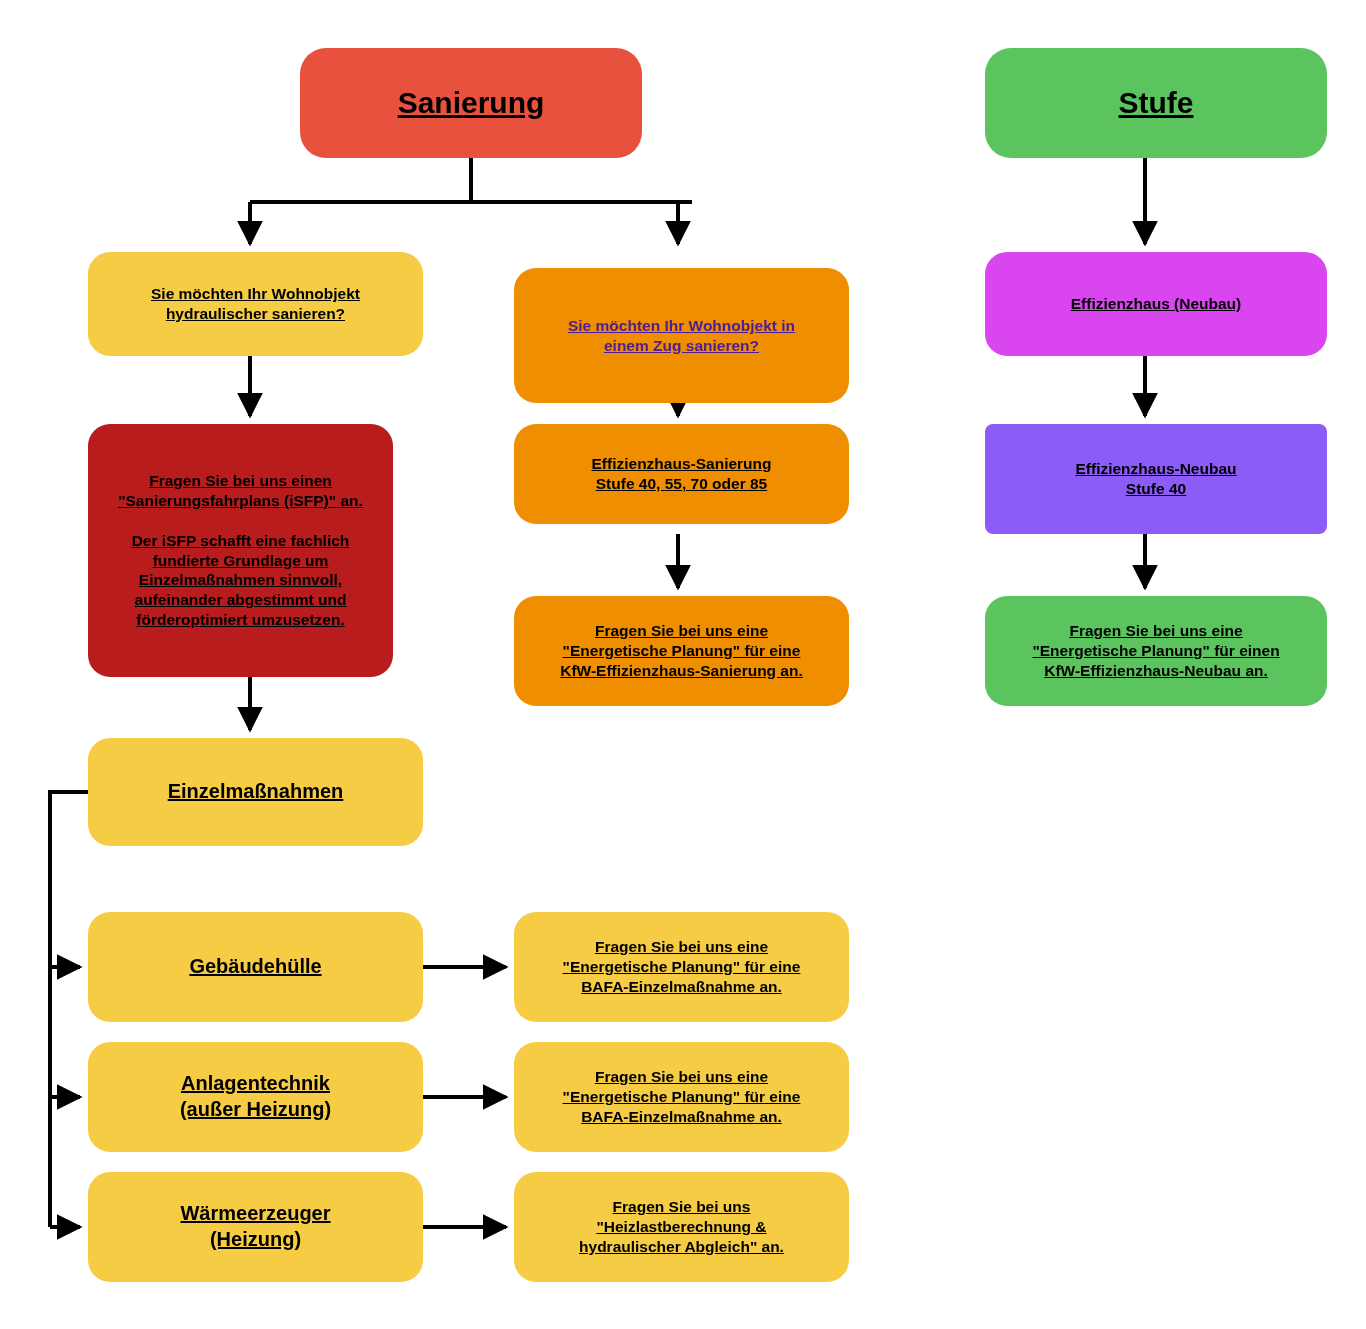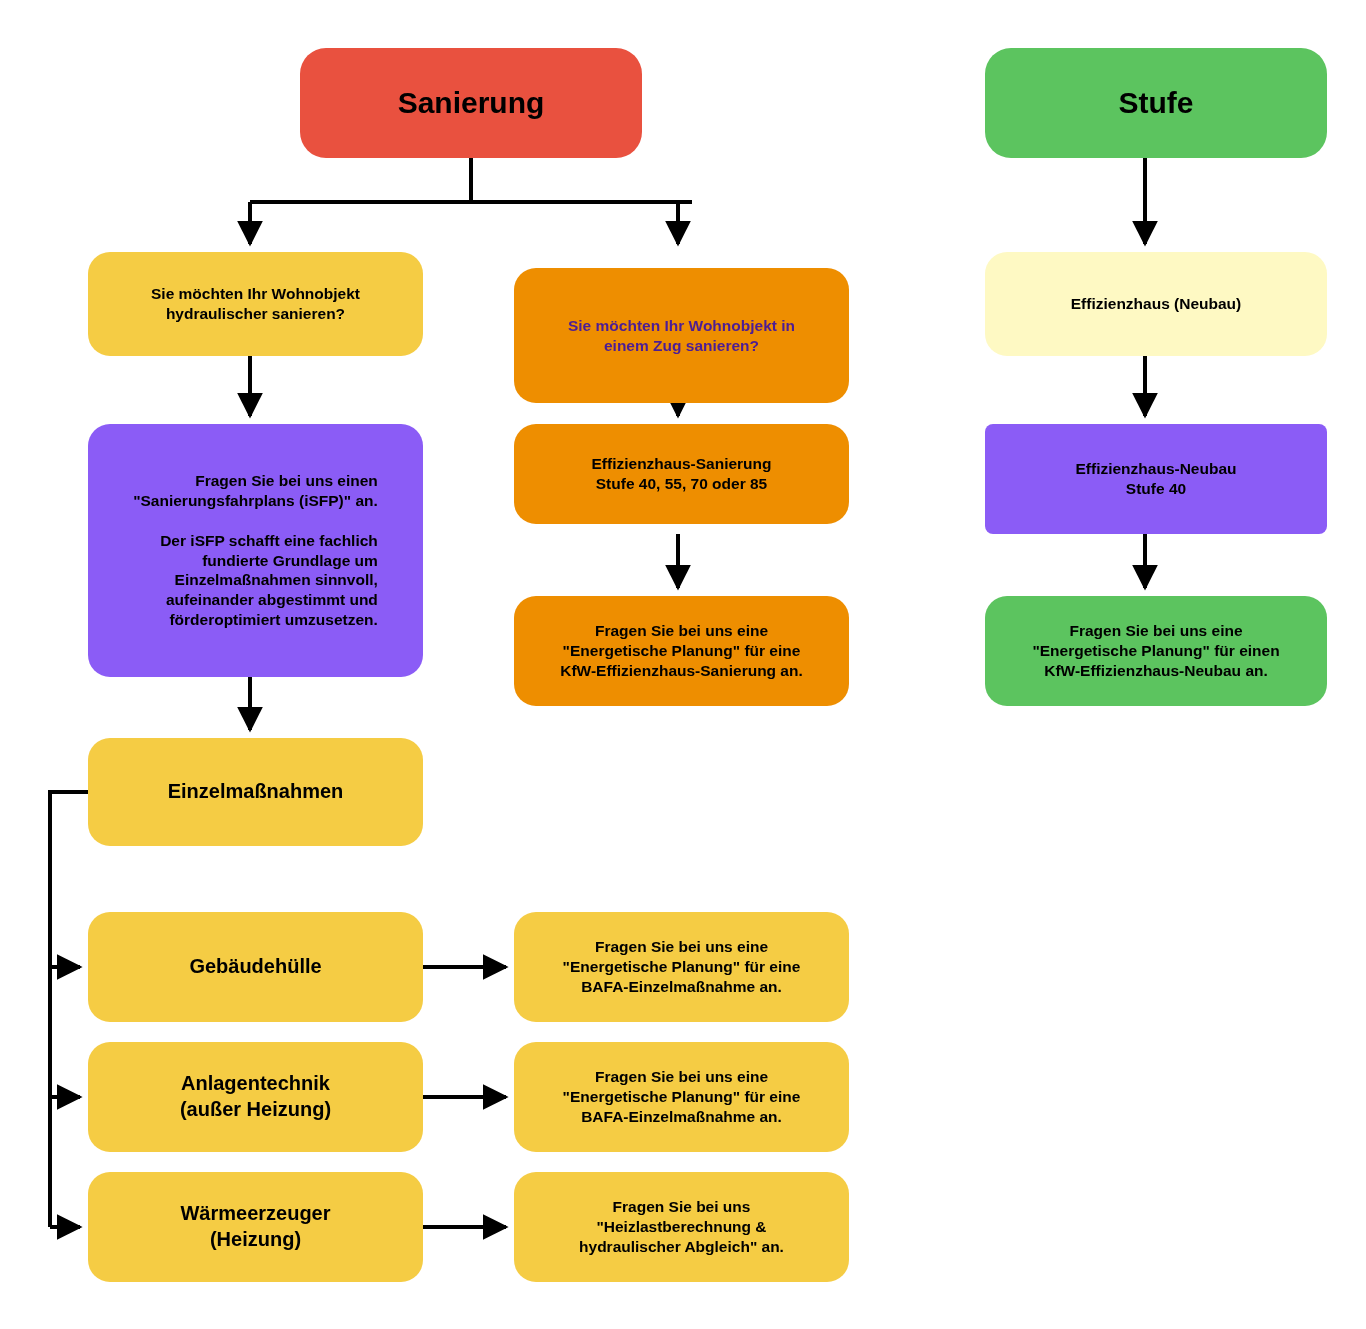--- a/index.html
+++ b/index.html
@@ -32,20 +32,21 @@
     display: flex;
     align-items: center;
     justify-content: center;
     text-align: center;
     color: #000000;
     font-weight: bold;
     line-height: 1.28;
     padding: 6px 10px;
     white-space: pre-line;
     z-index: 2;
+    text-decoration: underline;
   }
   .node.title {
     font-size: 30px;
     border-radius: 26px;
   }
   .node.body {
     font-size: 15.5px;
   }
   .node.small {
     font-size: 20px;
@@ -91,22 +92,22 @@
     </g>
   </svg>
 
   <div id="nodes">
       <div class="node title" style="left: 300px; top: 48px; width: 342px; height: 110px; background: rgb(233, 81, 63); color: rgb(0, 0, 0);">Sanierung</div>
       <div class="node title" style="left: 985px; top: 48px; width: 342px; height: 110px; background: rgb(92, 196, 95); color: rgb(0, 0, 0);">Stufe</div>
       <div class="node body" style="left: 88px; top: 252px; width: 335px; height: 104px; background: rgb(245, 204, 68); color: rgb(0, 0, 0);">Sie möchten Ihr Wohnobjekt
 hydraulischer sanieren?</div>
       <div class="node body" style="left: 514px; top: 268px; width: 335px; height: 135px; background: rgb(238, 142, 0); color: #4c1d95;">Sie möchten Ihr Wohnobjekt in
 einem Zug sanieren?</div>
-      <div class="node body" style="left: 985px; top: 252px; width: 342px; height: 104px; background: #fef9c3; color: rgb(0, 0, 0);">Effizienzhaus (Neubau)</div>
-      <div class="node body" style="left: 88px; top: 424px; width: 335px; height: 253px; background: #8b5cf6; color: rgb(0, 0, 0); text-align: right;">Fragen Sie bei uns einen
+      <div class="node body" style="left: 985px; top: 252px; width: 342px; height: 104px; background: #d946ef; color: rgb(0, 0, 0);">Effizienzhaus (Neubau)</div>
+      <div class="node body" style="left: 88px; top: 424px; width: 305px; height: 253px; background: #b91c1c; color: rgb(0, 0, 0);">Fragen Sie bei uns einen
 "Sanierungsfahrplans (iSFP)" an.
 
 Der iSFP schafft eine fachlich
 fundierte Grundlage um
 Einzelmaßnahmen sinnvoll,
 aufeinander abgestimmt und
 förderoptimiert umzusetzen.</div>
       <div class="node body" style="left: 514px; top: 424px; width: 335px; height: 100px; background: rgb(238, 142, 0); color: rgb(0, 0, 0);">Effizienzhaus-Sanierung
 Stufe 40, 55, 70 oder 85</div>
       <div class="node body" style="left: 985px; top: 424px; width: 342px; height: 110px; background: #8b5cf6; color: rgb(0, 0, 0); border-radius: 8px;">Effizienzhaus-Neubau

